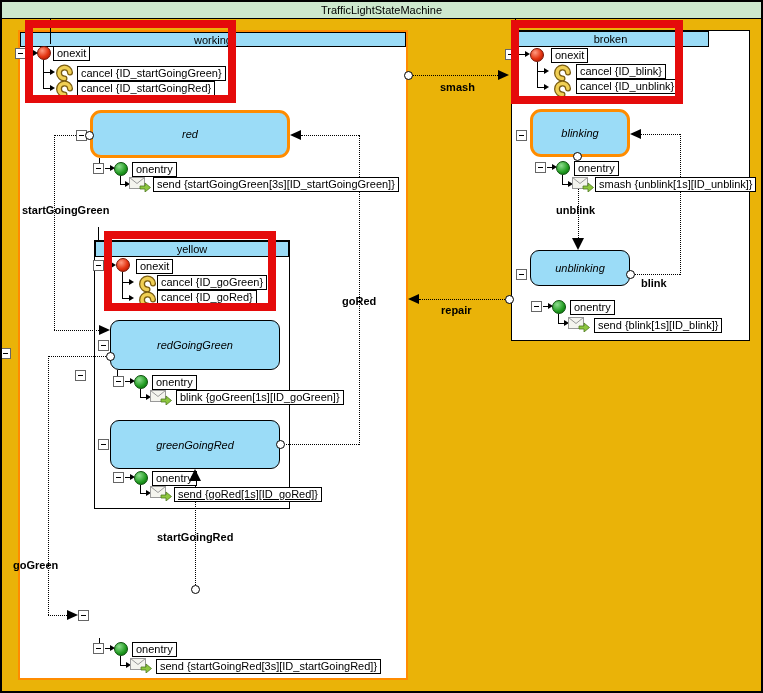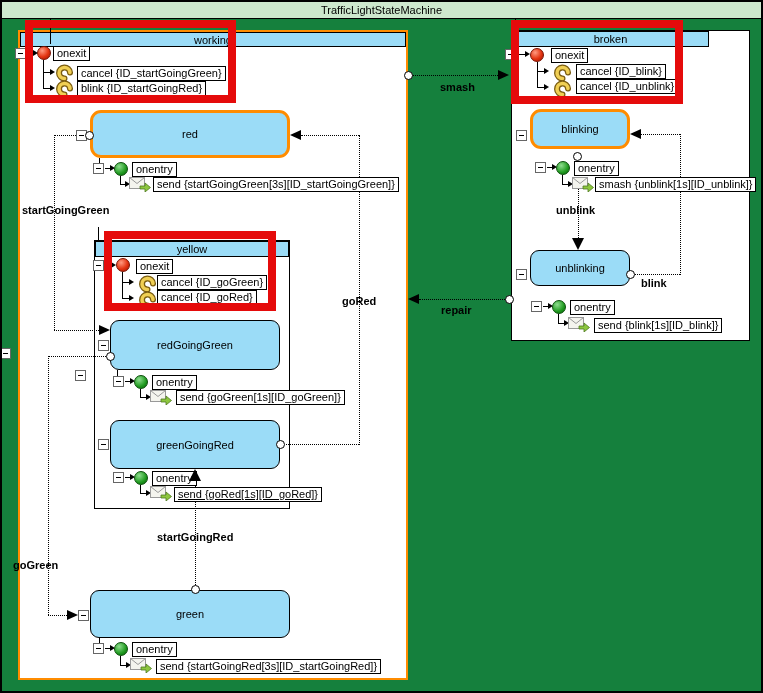--- a/index.html
+++ b/index.html
@@ -1,25 +1,25 @@
 <!DOCTYPE html>
 <html><head>
 <meta charset="utf-8">
 <style>
   html,body{margin:0;padding:0;background:#fff;}
-  #stage{position:relative;width:763px;height:693px;background:#15803d;overflow:hidden;
+  #stage{position:relative;width:763px;height:693px;background:#eab308;overflow:hidden;
          font-family:"Liberation Sans",sans-serif;font-size:11px;color:#000;}
   #stage *{position:absolute;box-sizing:border-box;}
   .frame{left:0;top:0;width:763px;height:693px;border:2px solid #000;z-index:60;pointer-events:none;}
   .ftitle{left:2px;top:2px;width:759px;height:17px;background:#cde8cd;border-bottom:1px solid #000;
           text-align:center;line-height:16px;z-index:1;}
   .region{border:1px solid #000;background:#fff;}
   .region.orange{border:2px solid #ff8c00;}
   .bar{background:#9bdcf7;border:1px solid #000;text-align:center;line-height:14px;height:16px;}
-  .st{background:#9bdcf7;border:1px solid #000;border-radius:9px;display:flex;align-items:center;justify-content:center;z-index:3;}
+  .st{background:#9bdcf7;border:1px solid #000;border-radius:9px;display:flex;align-items:center;justify-content:center;z-index:3;font-style:italic;}
   .st.orange{border:3px solid #ff8c00;border-radius:11px;}
   .bx{border:1px solid #000;background:#fff;padding:0 3px;height:15px;line-height:13px;white-space:nowrap;z-index:4;}
   .tl{font-weight:bold;white-space:nowrap;z-index:5;}
   .dh{height:0;border-top:1px dotted #000;z-index:2;}
   .dv{width:0;border-left:1px dotted #000;z-index:2;}
   .sh{height:0;border-top:1px solid #000;z-index:2;}
   .sv{width:0;border-left:1px solid #000;z-index:2;}
   .t-r{width:0;height:0;border-top:5px solid transparent;border-bottom:5px solid transparent;border-left:11px solid #000;z-index:6;}
   .t-l{width:0;height:0;border-top:5px solid transparent;border-bottom:5px solid transparent;border-right:11px solid #000;z-index:6;}
   .t-u{width:0;height:0;border-left:6px solid transparent;border-right:6px solid transparent;border-bottom:12px solid #000;z-index:6;}
@@ -63,21 +63,21 @@
         <path d="M14 8.5 A5.5 5.5 0 1 0 8.5 14.5" fill="none" stroke="#f0cf54" stroke-width="3.5" stroke-linecap="round"></path>
       </svg>
     </div>
   <div class="bx" style="left:77px;top:66px;">cancel {ID_startGoingGreen}</div>
   <div class="ic" style="left:56px;top:80px;width:19px;height:17px;">
       <svg width="19" height="17" viewBox="0 0 19 17">
         <path d="M14 8.5 A5.5 5.5 0 1 0 8.5 14.5" fill="none" stroke="#7a5c10" stroke-width="6" stroke-linecap="round"></path>
         <path d="M14 8.5 A5.5 5.5 0 1 0 8.5 14.5" fill="none" stroke="#f0cf54" stroke-width="3.5" stroke-linecap="round"></path>
       </svg>
     </div>
-  <div class="bx" style="left:77px;top:81px;">blink {ID_startGoingRed}</div>
+  <div class="bx" style="left:77px;top:81px;">cancel {ID_startGoingRed}</div>
 
   <div class="st orange" style="left:90px;top:110px;width:200px;height:48px;">red</div>
   <div class="mb" style="left:76px;top:130px;"></div>
   <div class="anc" style="left:85px;top:131px;"></div>
   <div class="sv" style="left:99px;top:158px;height:5px;"></div>
   <div class="mb" style="left:93px;top:163px;"></div>
   <div class="sh" style="left:105px;top:168px;width:6px;"></div>
   <div class="m-r" style="left:110px;top:165px;"></div>
   <div class="gd" style="left:114px;top:162px;"></div>
   <div class="bx" style="left:132px;top:162px;">onentry</div>
@@ -135,21 +135,21 @@
   <div class="sv" style="left:140px;top:389px;height:9px;"></div>
   <div class="sh" style="left:140px;top:397px;width:7px;"></div>
   <div class="m-r" style="left:146px;top:394px;"></div>
   <div class="ic" style="left:150px;top:390px;width:22px;height:15px;">
       <svg width="22" height="15" viewBox="0 0 22 15">
         <rect x="0.5" y="0.5" width="15" height="11" fill="#f4f4ee" stroke="#999"></rect>
         <path d="M0.5 0.5 L8 6.5 L15.5 0.5" fill="none" stroke="#999"></path>
         <path d="M11 9 h5 v-3 l5.5 4.5 -5.5 4.5 v-3 h-5 z" fill="#8dc63f" stroke="#4e7a1e" stroke-width="0.8"></path>
       </svg>
     </div>
-  <div class="bx" style="left:176px;top:390px;">send {goGreen[1s][ID_goGreen]}</div>
+  <div class="bx" style="left:176px;top:390px;">blink {goGreen[1s][ID_goGreen]}</div>
 
   <div class="st" style="left:110px;top:420px;width:170px;height:49px;">greenGoingRed</div>
   <div class="mb" style="left:98px;top:439px;"></div>
   <div class="anc" style="left:276px;top:440px;"></div>
   <div class="mb" style="left:113px;top:472px;"></div>
   <div class="sh" style="left:125px;top:477px;width:6px;"></div>
   <div class="m-r" style="left:130px;top:474px;"></div>
   <div class="gd" style="left:134px;top:471px;"></div>
   <div class="bx" style="left:152px;top:471px;">onentry</div>
   <div class="sv" style="left:140px;top:485px;height:9px;"></div>
@@ -157,21 +157,20 @@
   <div class="m-r" style="left:146px;top:490px;"></div>
   <div class="ic" style="left:150px;top:486px;width:22px;height:15px;">
       <svg width="22" height="15" viewBox="0 0 22 15">
         <rect x="0.5" y="0.5" width="15" height="11" fill="#f4f4ee" stroke="#999"></rect>
         <path d="M0.5 0.5 L8 6.5 L15.5 0.5" fill="none" stroke="#999"></path>
         <path d="M11 9 h5 v-3 l5.5 4.5 -5.5 4.5 v-3 h-5 z" fill="#8dc63f" stroke="#4e7a1e" stroke-width="0.8"></path>
       </svg>
     </div>
   <div class="bx" style="left:174px;top:487px;text-decoration:underline;">send {goRed[1s][ID_goRed]}</div>
 
-  <div class="st" style="left:90px;top:590px;width:200px;height:48px;">green</div>
   <div class="mb" style="left:78px;top:610px;"></div>
   <div class="anc" style="left:191px;top:585px;"></div>
   <div class="sv" style="left:99px;top:638px;height:5px;"></div>
   <div class="mb" style="left:93px;top:643px;"></div>
   <div class="sh" style="left:105px;top:648px;width:6px;"></div>
   <div class="m-r" style="left:110px;top:645px;"></div>
   <div class="gd" style="left:114px;top:642px;"></div>
   <div class="bx" style="left:132px;top:642px;">onentry</div>
   <div class="sv" style="left:120px;top:656px;height:10px;"></div>
   <div class="sh" style="left:120px;top:665px;width:7px;"></div>
@@ -207,21 +206,21 @@
     </div>
   <div class="bx" style="left:576px;top:64px;">cancel {ID_blink}</div>
   <div class="ic" style="left:554px;top:80px;width:19px;height:17px;">
       <svg width="19" height="17" viewBox="0 0 19 17">
         <path d="M14 8.5 A5.5 5.5 0 1 0 8.5 14.5" fill="none" stroke="#7a5c10" stroke-width="6" stroke-linecap="round"></path>
         <path d="M14 8.5 A5.5 5.5 0 1 0 8.5 14.5" fill="none" stroke="#f0cf54" stroke-width="3.5" stroke-linecap="round"></path>
       </svg>
     </div>
   <div class="bx" style="left:576px;top:79px;">cancel {ID_unblink}</div>
 
-  <div class="st orange" style="left:530px;top:109px;width:100px;height:40px;">blinking</div>
+  <div class="st orange" style="left:530px;top:109px;width:100px;height:48px;">blinking</div>
   <div class="mb" style="left:516px;top:130px;"></div>
   <div class="anc" style="left:573px;top:152px;"></div>
   <div class="mb" style="left:535px;top:162px;"></div>
   <div class="sh" style="left:547px;top:167px;width:6px;"></div>
   <div class="m-r" style="left:552px;top:164px;"></div>
   <div class="gd" style="left:556px;top:161px;"></div>
   <div class="bx" style="left:574px;top:161px;">onentry</div>
   <div class="sv" style="left:562px;top:175px;height:10px;"></div>
   <div class="sh" style="left:562px;top:184px;width:7px;"></div>
   <div class="m-r" style="left:568px;top:181px;"></div>

